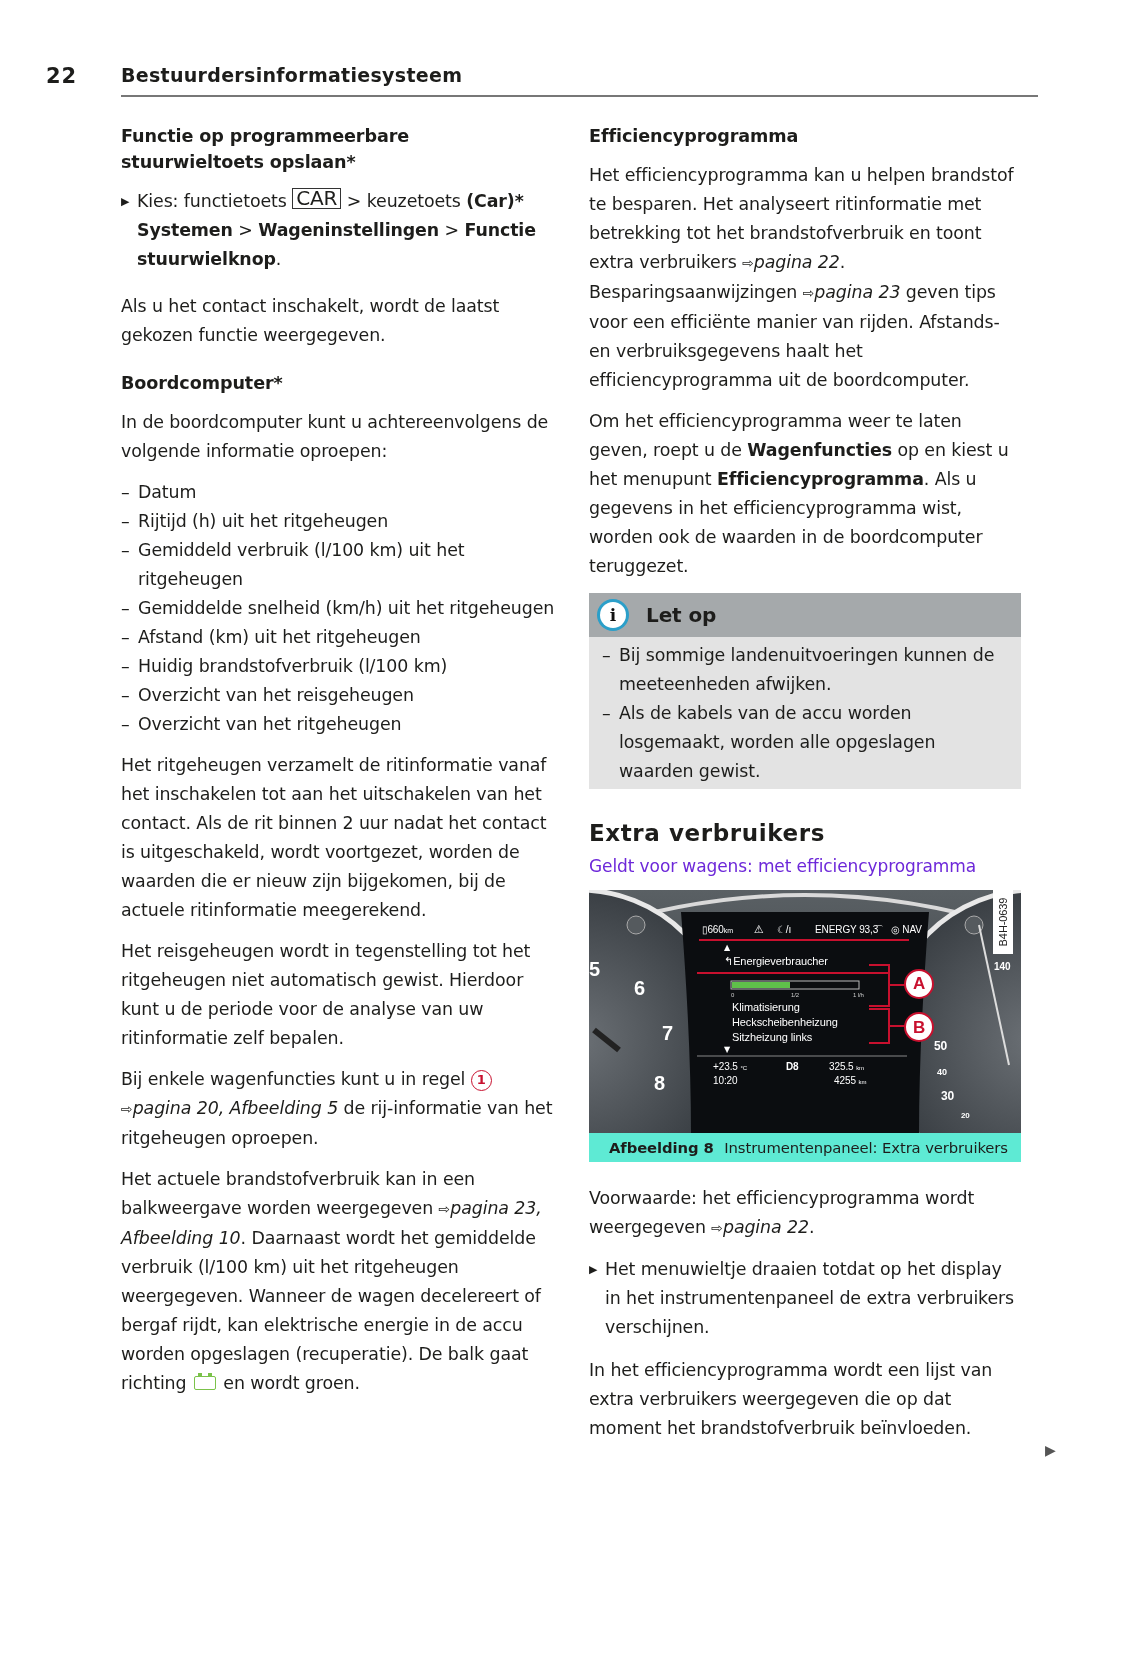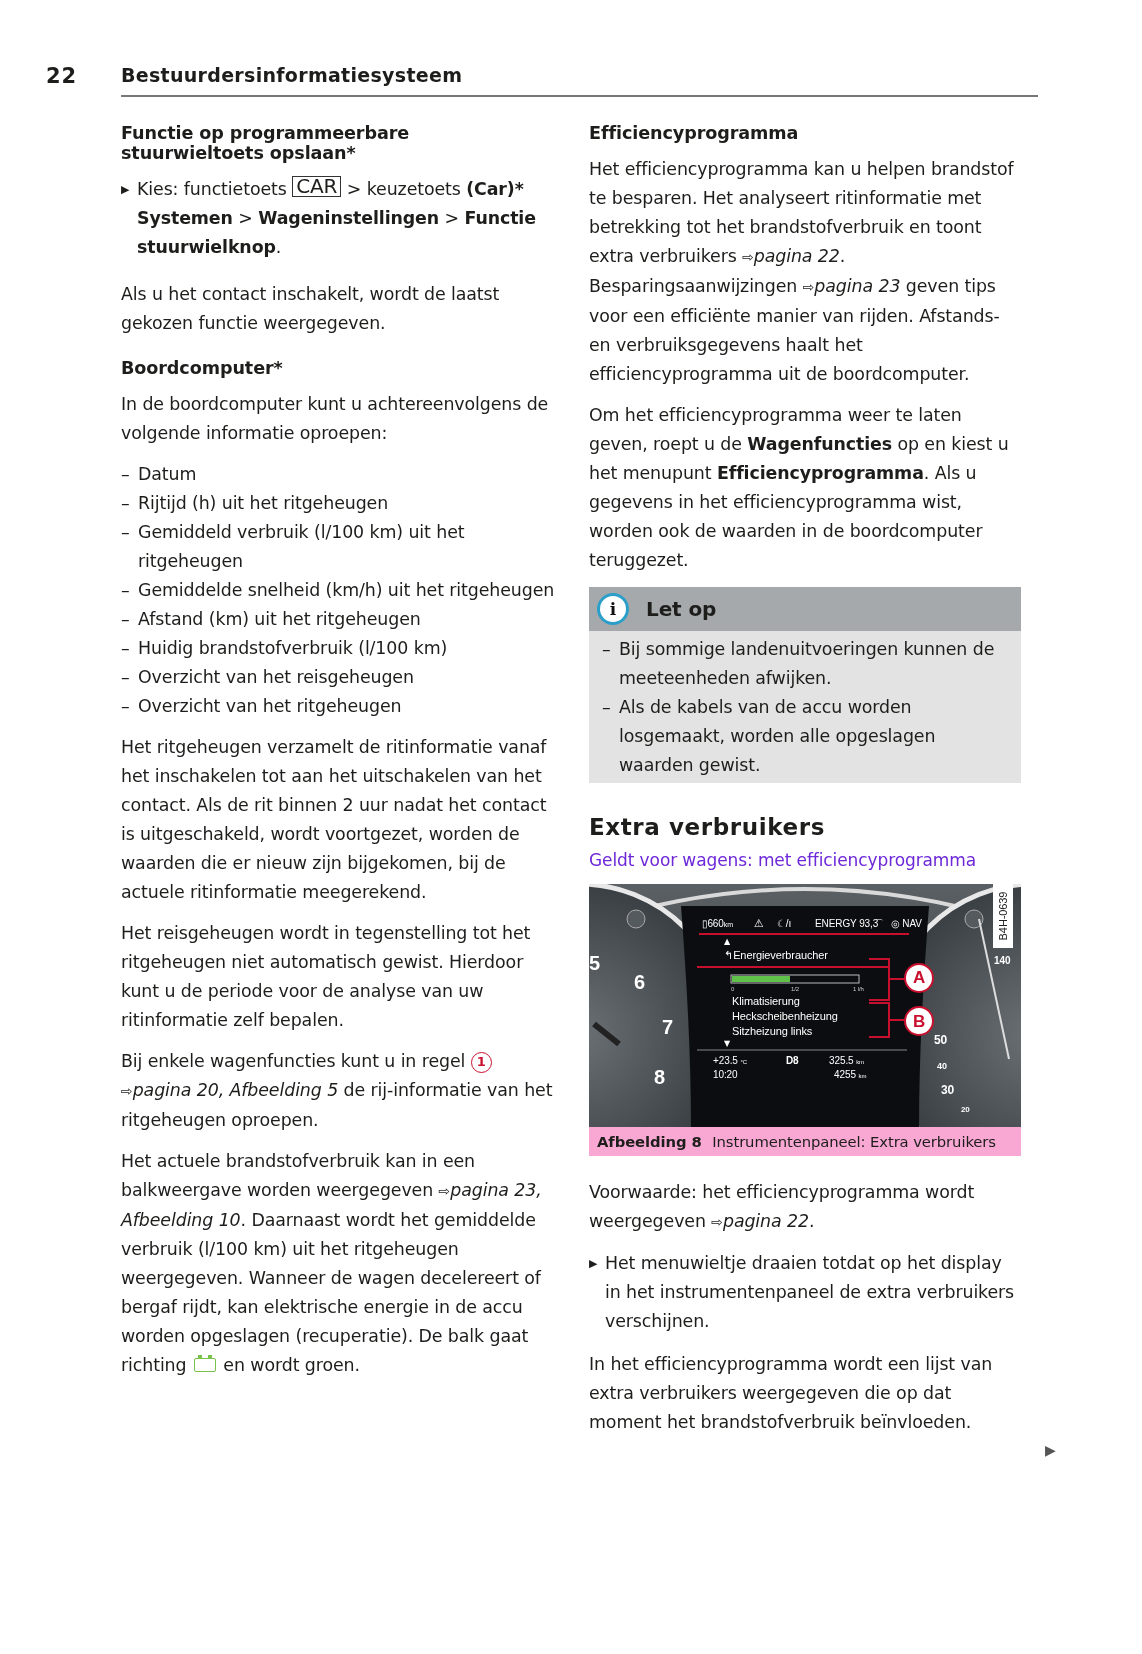--- a/index.html
+++ b/index.html
@@ -18,21 +18,21 @@
     position: absolute; left: 121px; top: 64px;
     font-size: 19px; font-weight: bold; letter-spacing: 0.3px;
   }
   .header-rule {
     position: absolute; left: 121px; top: 95px; width: 917px; height: 2px;
     background: #777;
   }
   .col { position: absolute; width: 440px; font-size: 17.4px; line-height: 29px; letter-spacing: -0.1px; }
   .col-left { left: 121px; top: 123px; }
   .col-right { left: 589px; top: 123px; width: 432px; }
-  h3 { font-size: 17.6px; font-weight: bold; line-height: 20px; margin-bottom: 12px; }
+  h3 { font-size: 17.6px; font-weight: bold; line-height: 26px; margin-bottom: 12px; }
   p { margin-bottom: 12px; }
   .step { position: relative; padding-left: 16px; margin-bottom: 18px; }
   .step .tri { position: absolute; left: 0; top: 0; font-size: 11px; }
   .b { font-weight: bold; }
   .i { font-style: italic; }
   .key { display: inline-block; border: 1.3px solid #333; padding: 0 3px; line-height: 19px; font-size: 20px; vertical-align: 2px; }
   ul.dash { list-style: none; margin-bottom: 12px; }
   ul.dash li { position: relative; padding-left: 17px; }
   ul.dash li::before { content: "–"; position: absolute; left: 0; }
   .circ-num { display: inline-block; width: 21px; height: 21px; border: 1.6px solid #c8102e; border-radius: 50%;
@@ -48,21 +48,21 @@
   .info-icon span { width: 26px; height: 26px; border-radius: 50%; background: #fff; color: #111; font-family: "DejaVu Serif", serif; font-weight: bold; font-size: 17px; line-height: 26px; text-align: center; }
   .note-title { font-weight: bold; font-size: 20px; }
   .note-body { padding: 4px 8px 3px 13px; }
   .note-body ul.dash { margin-bottom: 0; }
 
   h2 { font-size: 23px; font-weight: bold; letter-spacing: 0.6px; line-height: 32px; margin-top: 0; }
   .applies { color: #6d28d9; font-size: 17px; line-height: 22px; margin: 6px 0 13px 0; }
 
   .figure { position: relative; width: 432px; }
   .fig-img { position: relative; width: 432px; height: 243px; overflow: hidden; background: #3b4146; }
-  .caption { background: #f9a8d4; height: 29px; font-size: 14.8px; line-height: 29px; padding-left: 8px; }
+  .caption { background: #5eead4; height: 29px; font-size: 14.8px; line-height: 29px; padding-left: 20px; }
   .caption .b { margin-right: 6px; }
 
   .cont-arrow { position: absolute; left: 1045px; top: 1442px; font-size: 14px; color: #555; }
 </style>
 </head>
 <body>
 
 <div class="page-num">22</div>
 <div class="page-title">Bestuurdersinformatiesysteem</div>
 <div class="header-rule"></div>

